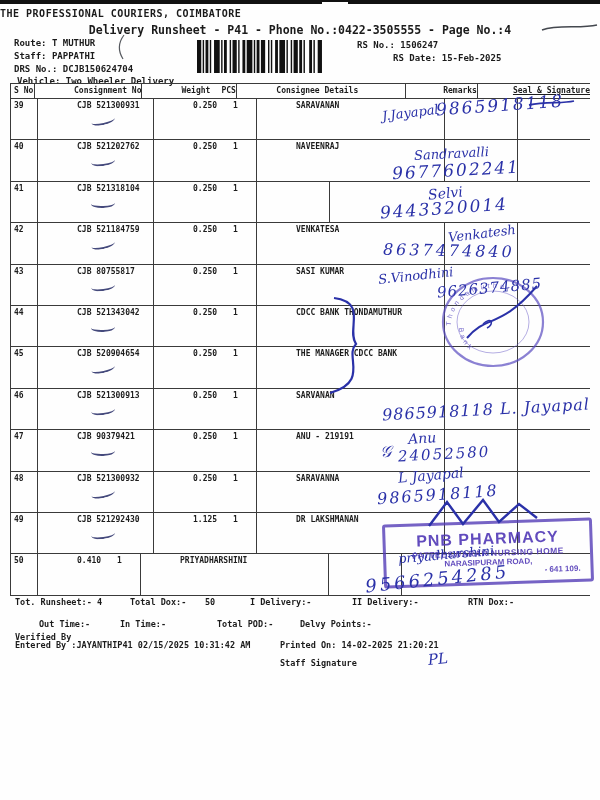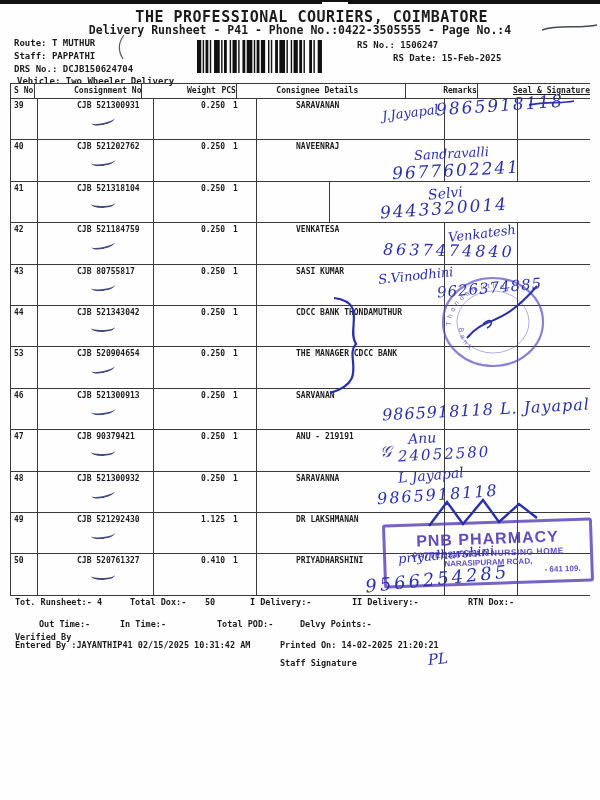--- a/index.html
+++ b/index.html
@@ -1,34 +1,34 @@
 <!DOCTYPE html>
 <html><head>
 <meta charset="utf-8">
 <style>
   html,body{margin:0;padding:0;background:#e8e8e8;}
   .page{position:relative;width:600px;height:800px;background:#fefefe;overflow:hidden;
         font-family:"DejaVu Sans Mono",monospace;color:#1c1c1c;}
   .topbar{position:absolute;left:0;top:0;width:600px;height:4px;background:#111;}
   .topbar-notch{position:absolute;left:322px;top:2px;width:26px;height:2px;background:#fefefe;}
   .lbl{position:absolute;font-weight:bold;white-space:pre;color:#1b1b1b;}
-  .title{left:0;width:488px;text-align:right;font-size:15px;letter-spacing:.5px;}
+  .title{left:0;width:488px;text-align:left;font-size:10px;letter-spacing:.5px;}
   .subtitle{left:0;width:600px;text-align:center;font-size:11.5px;}
   .info{font-size:9px;}
   
   .tbl{position:absolute;left:10px;top:83px;width:580px;border-bottom:1.5px solid #3a3a3a;box-sizing:border-box;}
   .trow{display:flex;border-top:1.5px solid #3a3a3a;box-sizing:border-box;gap:35px;}
   .thead{height:15px;}
   .tbody-row{height:41.4px;}
   .c{box-sizing:border-box;border-right:1.2px solid #3a3a3a;font-weight:bold;font-size:8px;
      padding:2px 0 0 4px;overflow:visible;position:relative;white-space:pre;}
   .c1{width:28px;border-left:1.2px solid #3a3a3a;padding-left:3px;}
   .c2{width:81px;}
   .c3{width:68px;display:flex;}
-  .c3 .w{width:40px;display:inline-block;text-align:center;}
+  .c3 .w{width:40px;display:inline-block;}
   .c4{width:153px;}
   .c5{width:38px;padding-left:2px;}
   .c6{flex:1;border-right:none;text-align:left;padding-left:0;text-decoration:underline;}
   .tick{position:absolute;left:18px;top:17px;width:24px;height:7px;border-bottom:2px solid #252b66;
         border-radius:50%;transform:rotate(-9deg);opacity:.85;}
   
   .hw{position:absolute;font-family:"DejaVu Serif",serif;font-style:italic;color:#2a31a8;
       white-space:nowrap;z-index:6;line-height:1;}
   .stroke{position:absolute;z-index:6;}
   
@@ -151,21 +151,21 @@
         </div>
         <div class="trow tbody-row">
           <div class="c c1">44</div>
           <div class="c c2">CJB 521343042<div class="tick" style="transform: rotate(-2deg);"></div></div>
           <div class="c c3"><span class="w">0.250</span><span>1</span></div>
           <div class="c c4">CDCC BANK THONDAMUTHUR</div>
           <div class="c c5"></div>
           <div class="c c6"></div>
         </div>
         <div class="trow tbody-row">
-          <div class="c c1">53</div>
+          <div class="c c1">45</div>
           <div class="c c2">CJB 520904654<div class="tick" style="transform: rotate(-12deg);"></div></div>
           <div class="c c3"><span class="w">0.250</span><span>1</span></div>
           <div class="c c4">THE MANAGER CDCC BANK</div>
           <div class="c c5"></div>
           <div class="c c6"></div>
         </div>
         <div class="trow tbody-row">
           <div class="c c1">46</div>
           <div class="c c2">CJB 521300913<div class="tick" style="transform: rotate(-7deg);"></div></div>
           <div class="c c3"><span class="w">0.250</span><span>1</span></div>
@@ -192,21 +192,20 @@
         <div class="trow tbody-row">
           <div class="c c1">49</div>
           <div class="c c2">CJB 521292430<div class="tick" style="transform: rotate(-7deg);"></div></div>
           <div class="c c3"><span class="w">1.125</span><span>1</span></div>
           <div class="c c4">DR LAKSHMANAN</div>
           <div class="c c5"></div>
           <div class="c c6"></div>
         </div>
         <div class="trow tbody-row">
           <div class="c c1">50</div>
-          <div class="c c2">CJB 520761327<div class="tick" style="transform: rotate(-2deg);"></div></div>
           <div class="c c3"><span class="w">0.410</span><span>1</span></div>
           <div class="c c4">PRIYADHARSHINI</div>
           <div class="c c5"></div>
           <div class="c c6"></div>
         </div>
       </div>
   </div>
 
   <div class="hw" style="left:436px;top:97px;font-size:17px;transform:rotate(-4deg);letter-spacing:2px;">9865918118</div>
   <svg class="stroke" width="48" height="10" style="left:528px;top:98px;">

